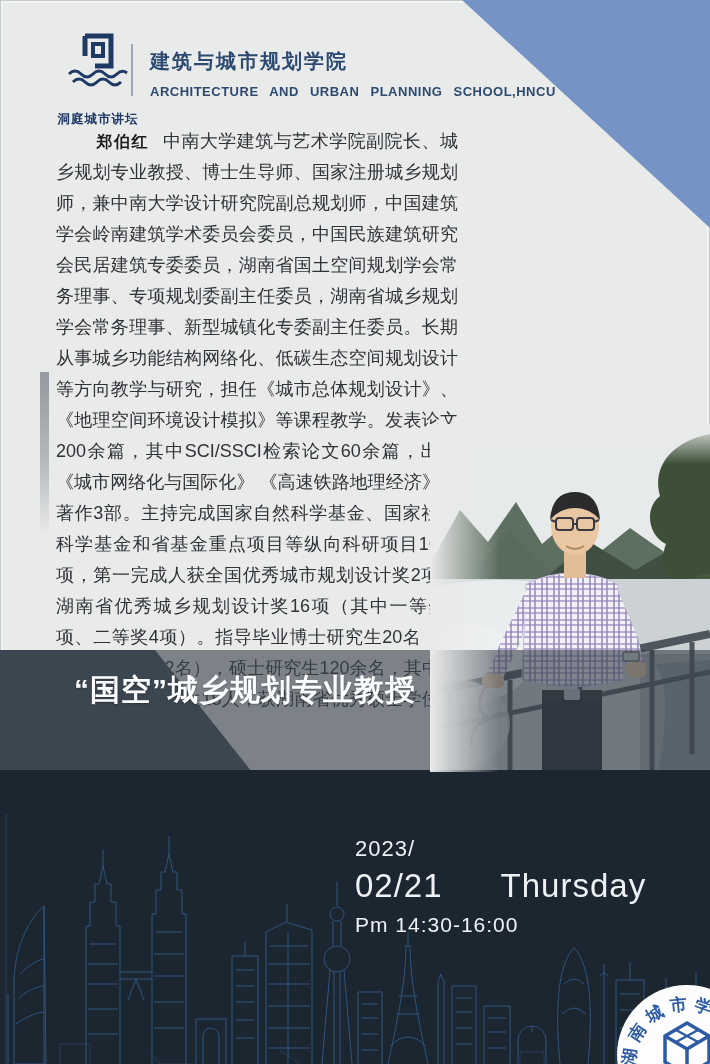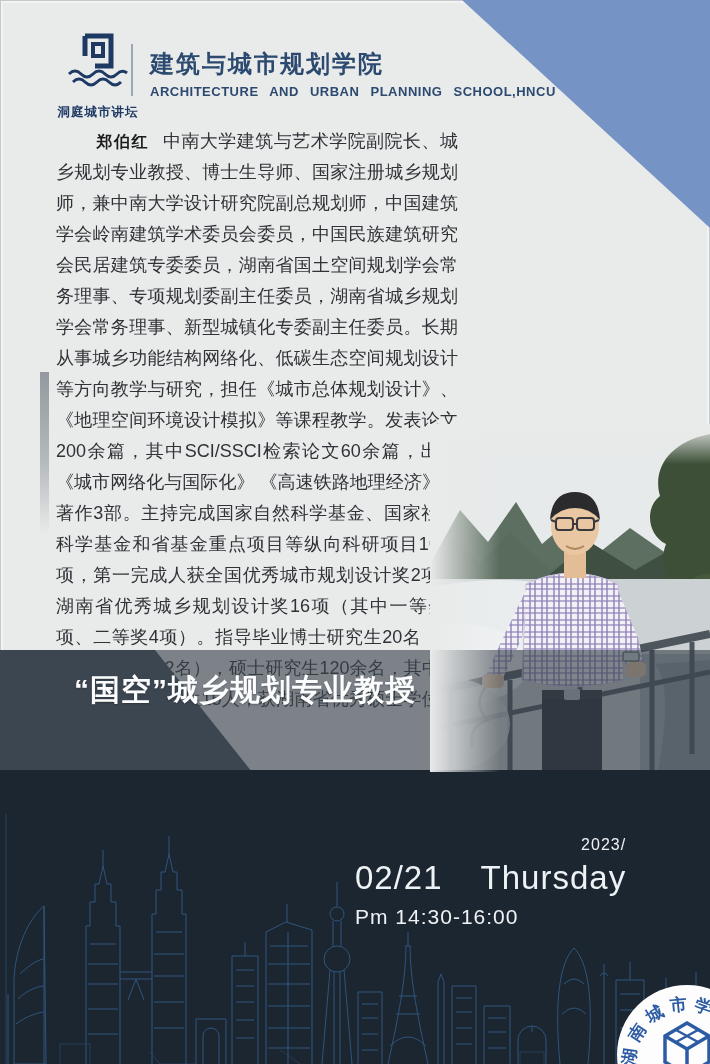--- a/index.html
+++ b/index.html
@@ -9,23 +9,23 @@
     font-family:"Liberation Sans","DejaVu Sans",sans-serif;
     box-shadow:inset 0 0 0 1px #c6c9cb, inset 0 0 0 3px #f2f3f3;
   }
   
   .blue-tri{position:absolute;left:0;top:0;width:710px;height:230px;
     background:#7593c4;
     clip-path:polygon(462px 0,710px 0,710px 228px);}
   
   .header{position:absolute;left:0;top:0;width:710px;height:120px;}
   .logo-box{position:absolute;left:50px;top:32px;width:96px;text-align:center;}
-  .logo-label{margin-top:10px;font-size:12.5px;font-weight:bold;color:#1e3a64;letter-spacing:1px;white-space:nowrap;}
+  .logo-label{margin-top:17px;font-size:12.5px;font-weight:bold;color:#1e3a64;letter-spacing:1px;white-space:nowrap;}
   .hdr-divider{position:absolute;left:131px;top:44px;width:2px;height:52px;background:#9aa7b5;}
-  .school-cn{position:absolute;left:150px;top:48px;font-size:24px;font-weight:600;color:#2c4a70;letter-spacing:2px;}
+  .school-cn{position:absolute;left:150px;top:48px;font-size:20px;font-weight:600;color:#2c4a70;letter-spacing:2px;}
   .school-en{position:absolute;left:150px;top:84px;font-size:13px;font-weight:600;color:#2c4a70;letter-spacing:0.5px;word-spacing:7px;white-space:nowrap;}
   
   .bio{position:absolute;left:56px;top:126px;width:402px;
     font-size:18px;line-height:31px;color:#2f3236;text-align:justify;}
   .bio .indent{display:inline-block;width:40px;}
   .bio b{font-size:16px;color:#1c1c1e;letter-spacing:1px;margin-right:14px;}
   .accent-bar{position:absolute;left:40px;top:372px;width:9px;height:162px;
     background:linear-gradient(#93999e,#b4b9bc 55%,rgba(183,188,191,0));}
   
   .photo{position:absolute;left:430px;top:424px;width:280px;height:348px;}
@@ -38,23 +38,23 @@
     background:rgba(56,66,76,0.62);}
   .band-solid{position:absolute;left:0;top:650px;width:710px;height:122px;
     background:#3c4650;clip-path:polygon(0 0,155px 0,252px 122px,0 122px);}
   .lecture-title{position:absolute;left:40px;top:666px;width:410px;
     text-align:center;color:#fbfcfd;font-weight:bold;font-size:30px;line-height:47px;
     letter-spacing:1px;text-shadow:0 1px 2px rgba(0,0,0,.25);}
   
   .navy{position:absolute;left:0;top:770px;width:710px;height:294px;background:#1c2631;}
   .skyline{position:absolute;left:0;bottom:0;width:710px;height:250px;}
   .event{position:absolute;left:355px;top:66px;color:#eef2f5;}
-  .event .year{font-size:16px;letter-spacing:1px;text-align:right;}
+  .event .year{font-size:22px;letter-spacing:1px;}
   .event .daterow{margin-top:5px;font-size:33px;letter-spacing:1px;}
-  .event .daterow .wd{margin-left:38px;text-align:right;}
+  .event .daterow .wd{margin-left:58px;text-align:right;}
   .event .time{margin-top:8px;font-size:21px;letter-spacing:1px;}
   .event .loc{margin-top:7px;font-size:20px;}
   .seal{position:absolute;left:612px;top:980px;width:150px;height:150px;}
 </style>
 </head>
 <body>
 
 <div class="poster">
 
   <div class="blue-tri"></div>

